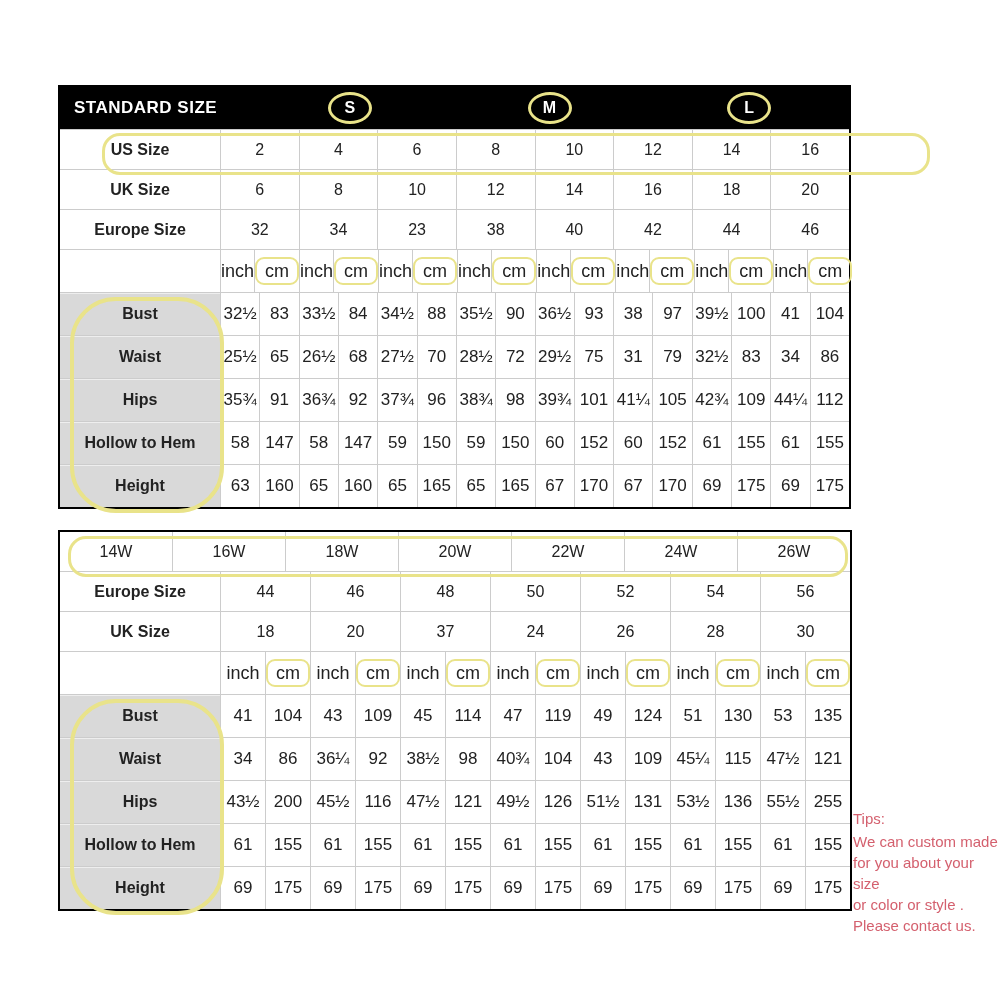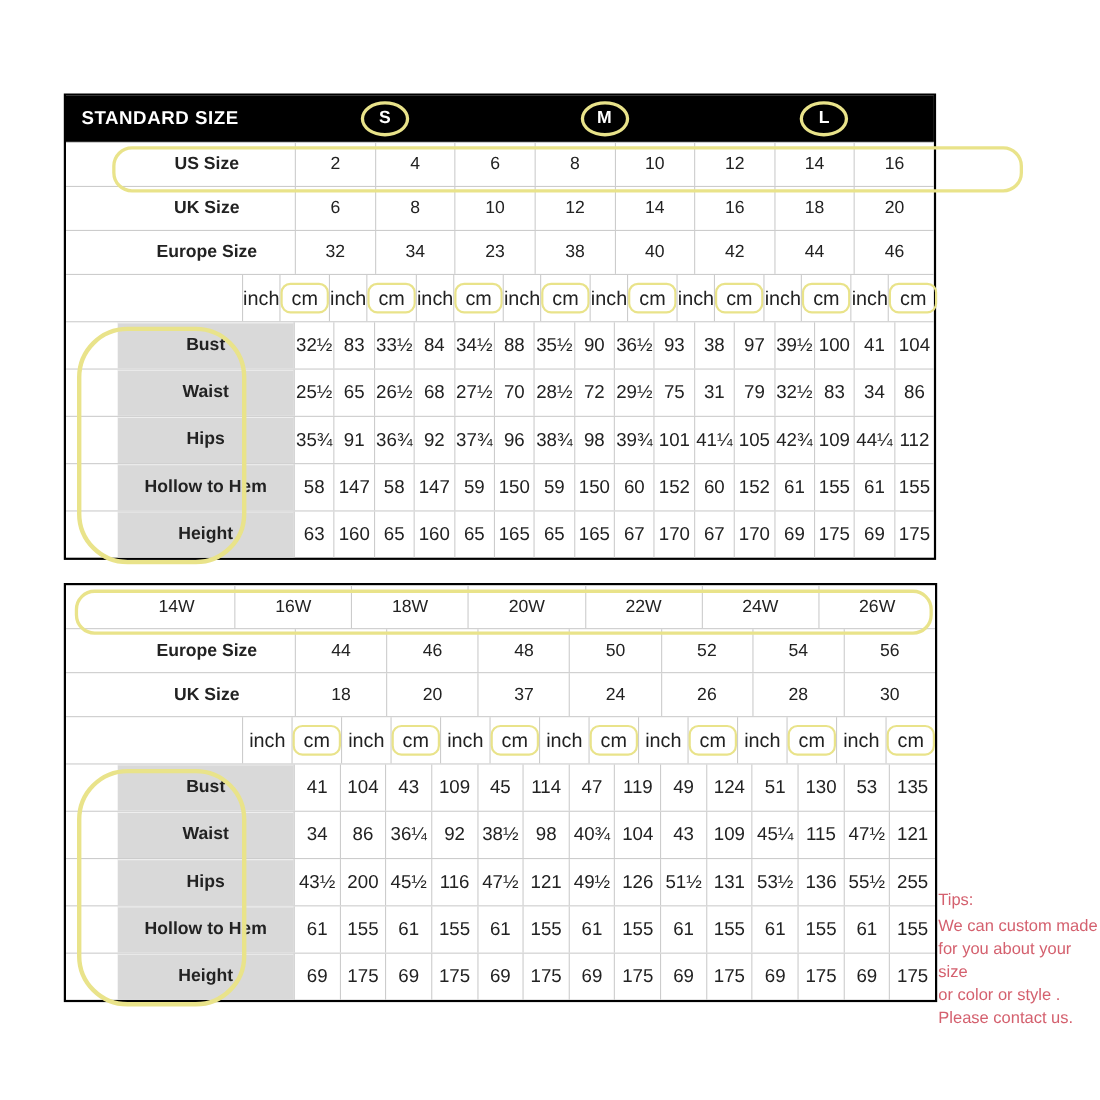--- a/index.html
+++ b/index.html
@@ -27,23 +27,23 @@
   .group-slot{flex:1;display:flex;align-items:center;justify-content:center;}
   .oval{
     min-width:44px;height:32px;border:3px solid var(--yellow);border-radius:50%;
     display:flex;align-items:center;justify-content:center;
     font-weight:bold;font-size:16px;padding:0 7px;box-sizing:border-box;color:#fff;
   }
 
   
   .row{display:flex;border-top:1px solid var(--grid);}
   .t2 .row:first-child{border-top:none;}
-  .size-row{height:39px;padding-left:48px;}
+  .size-row{height:39px;}
   .unit-row{height:42px;}
-  .measure-row{height:42px;padding-left:47px;}
+  .measure-row{height:42px;}
   .cell{
     display:flex;align-items:center;justify-content:center;
     border-left:1px solid var(--grid);box-sizing:border-box;text-align:center;
   }
   .cell:first-child{border-left:none;}
   .label-cell{width:160px;flex:none;font-weight:bold;font-size:16px;}
   .size-cell{flex:1;font-size:16px;}
   .unit-cell{flex:1;font-size:18px;}
   .data-cell{flex:1;font-size:17px;}
   .gray{background:var(--gray);box-shadow:inset 0 1px 0 #eeeeee;}

